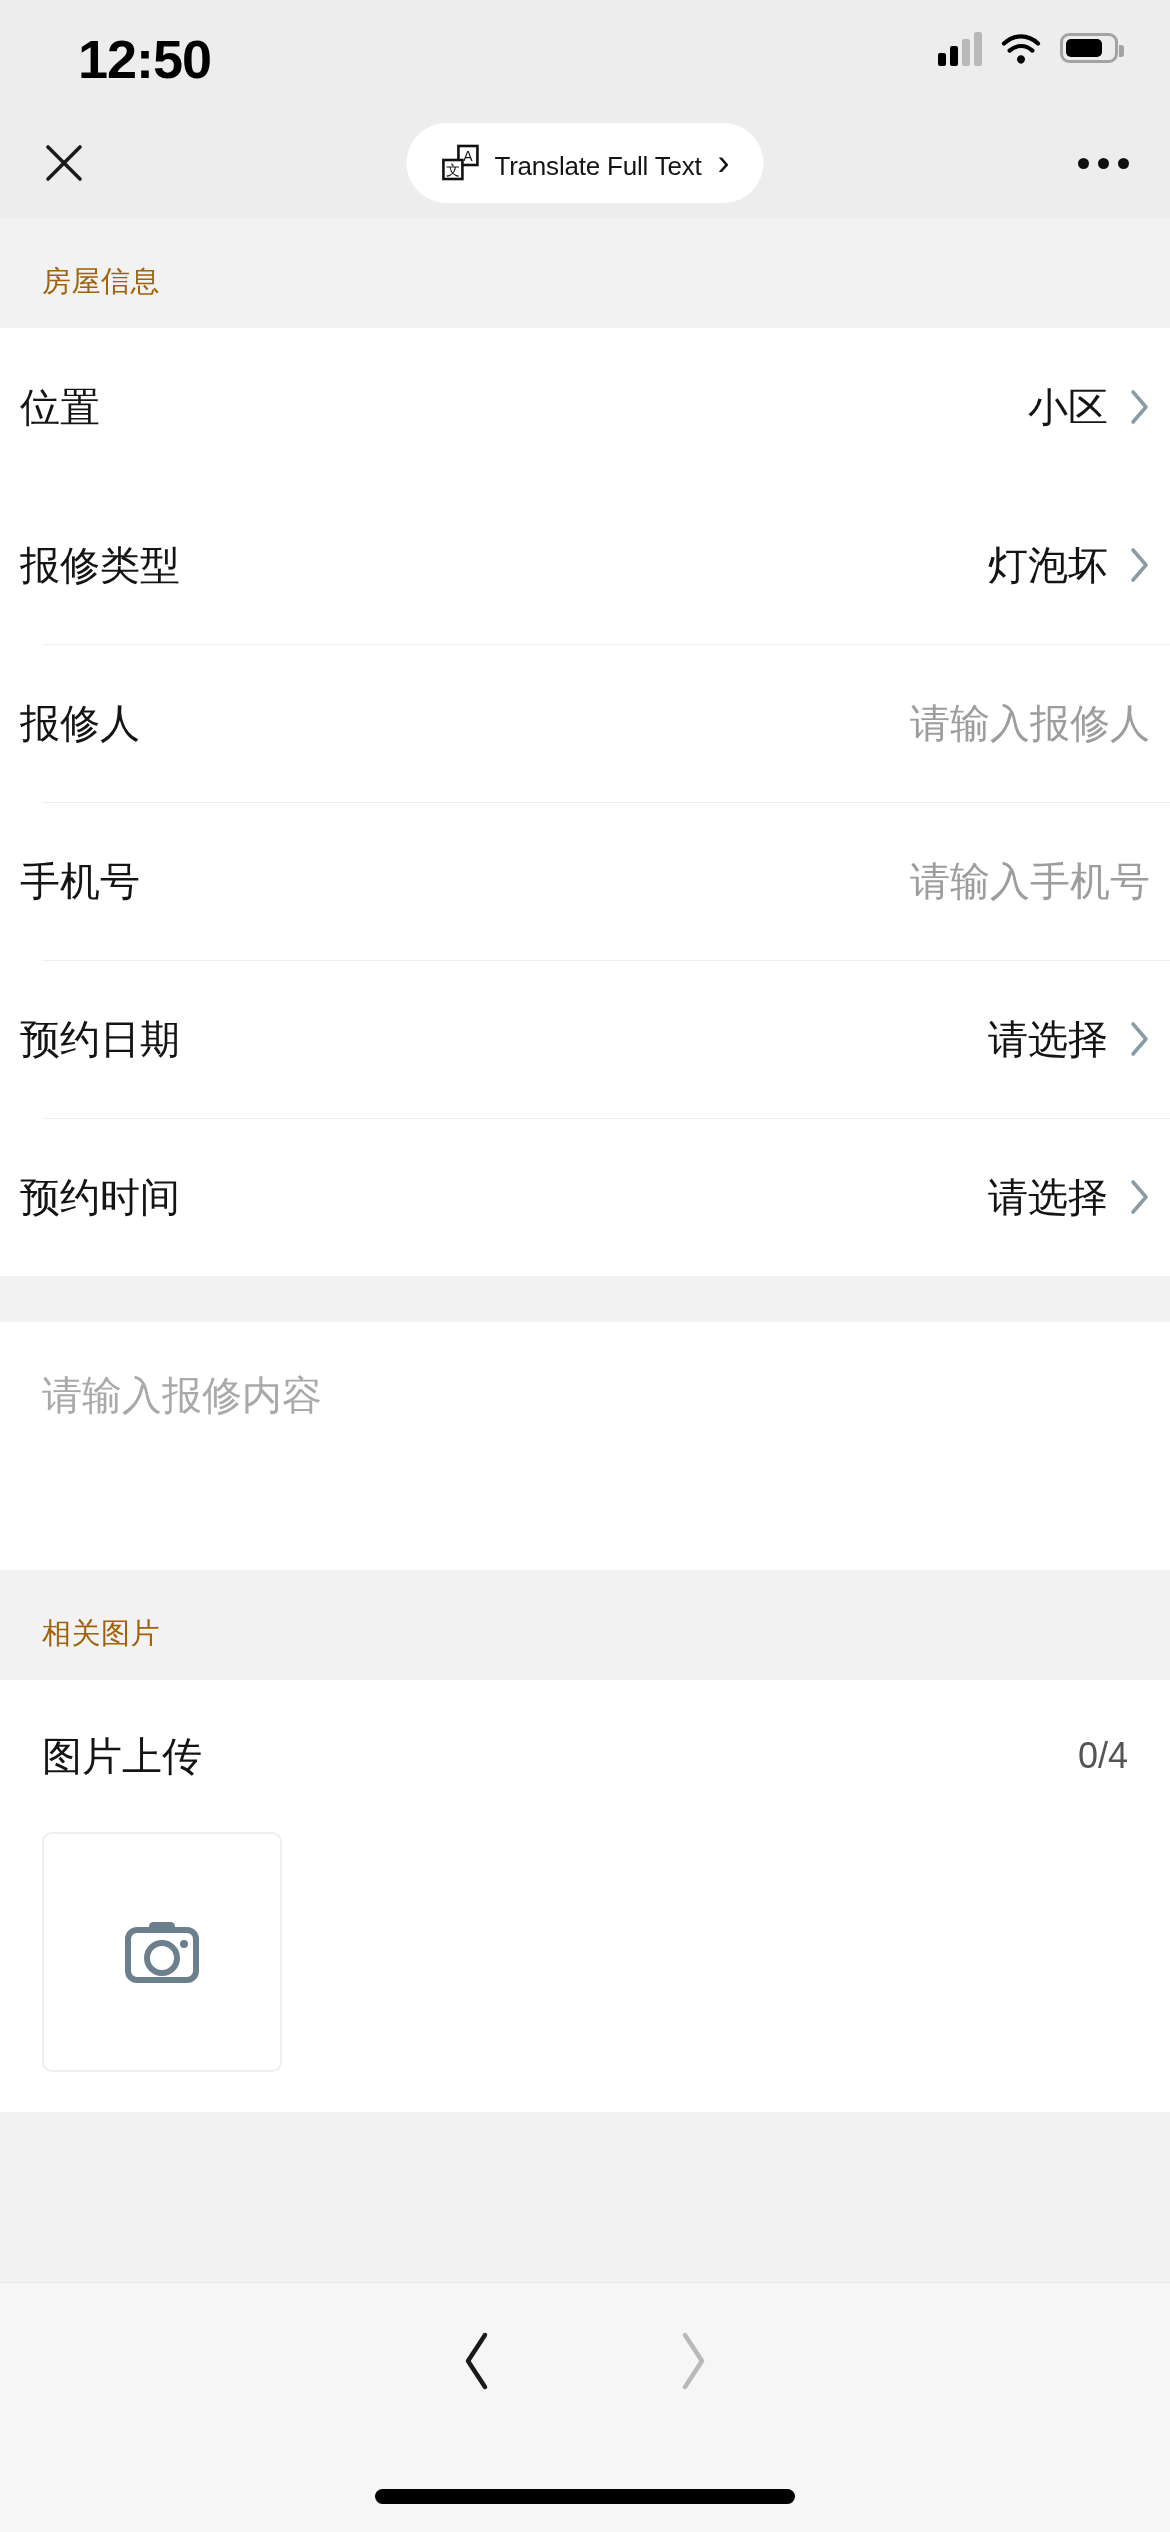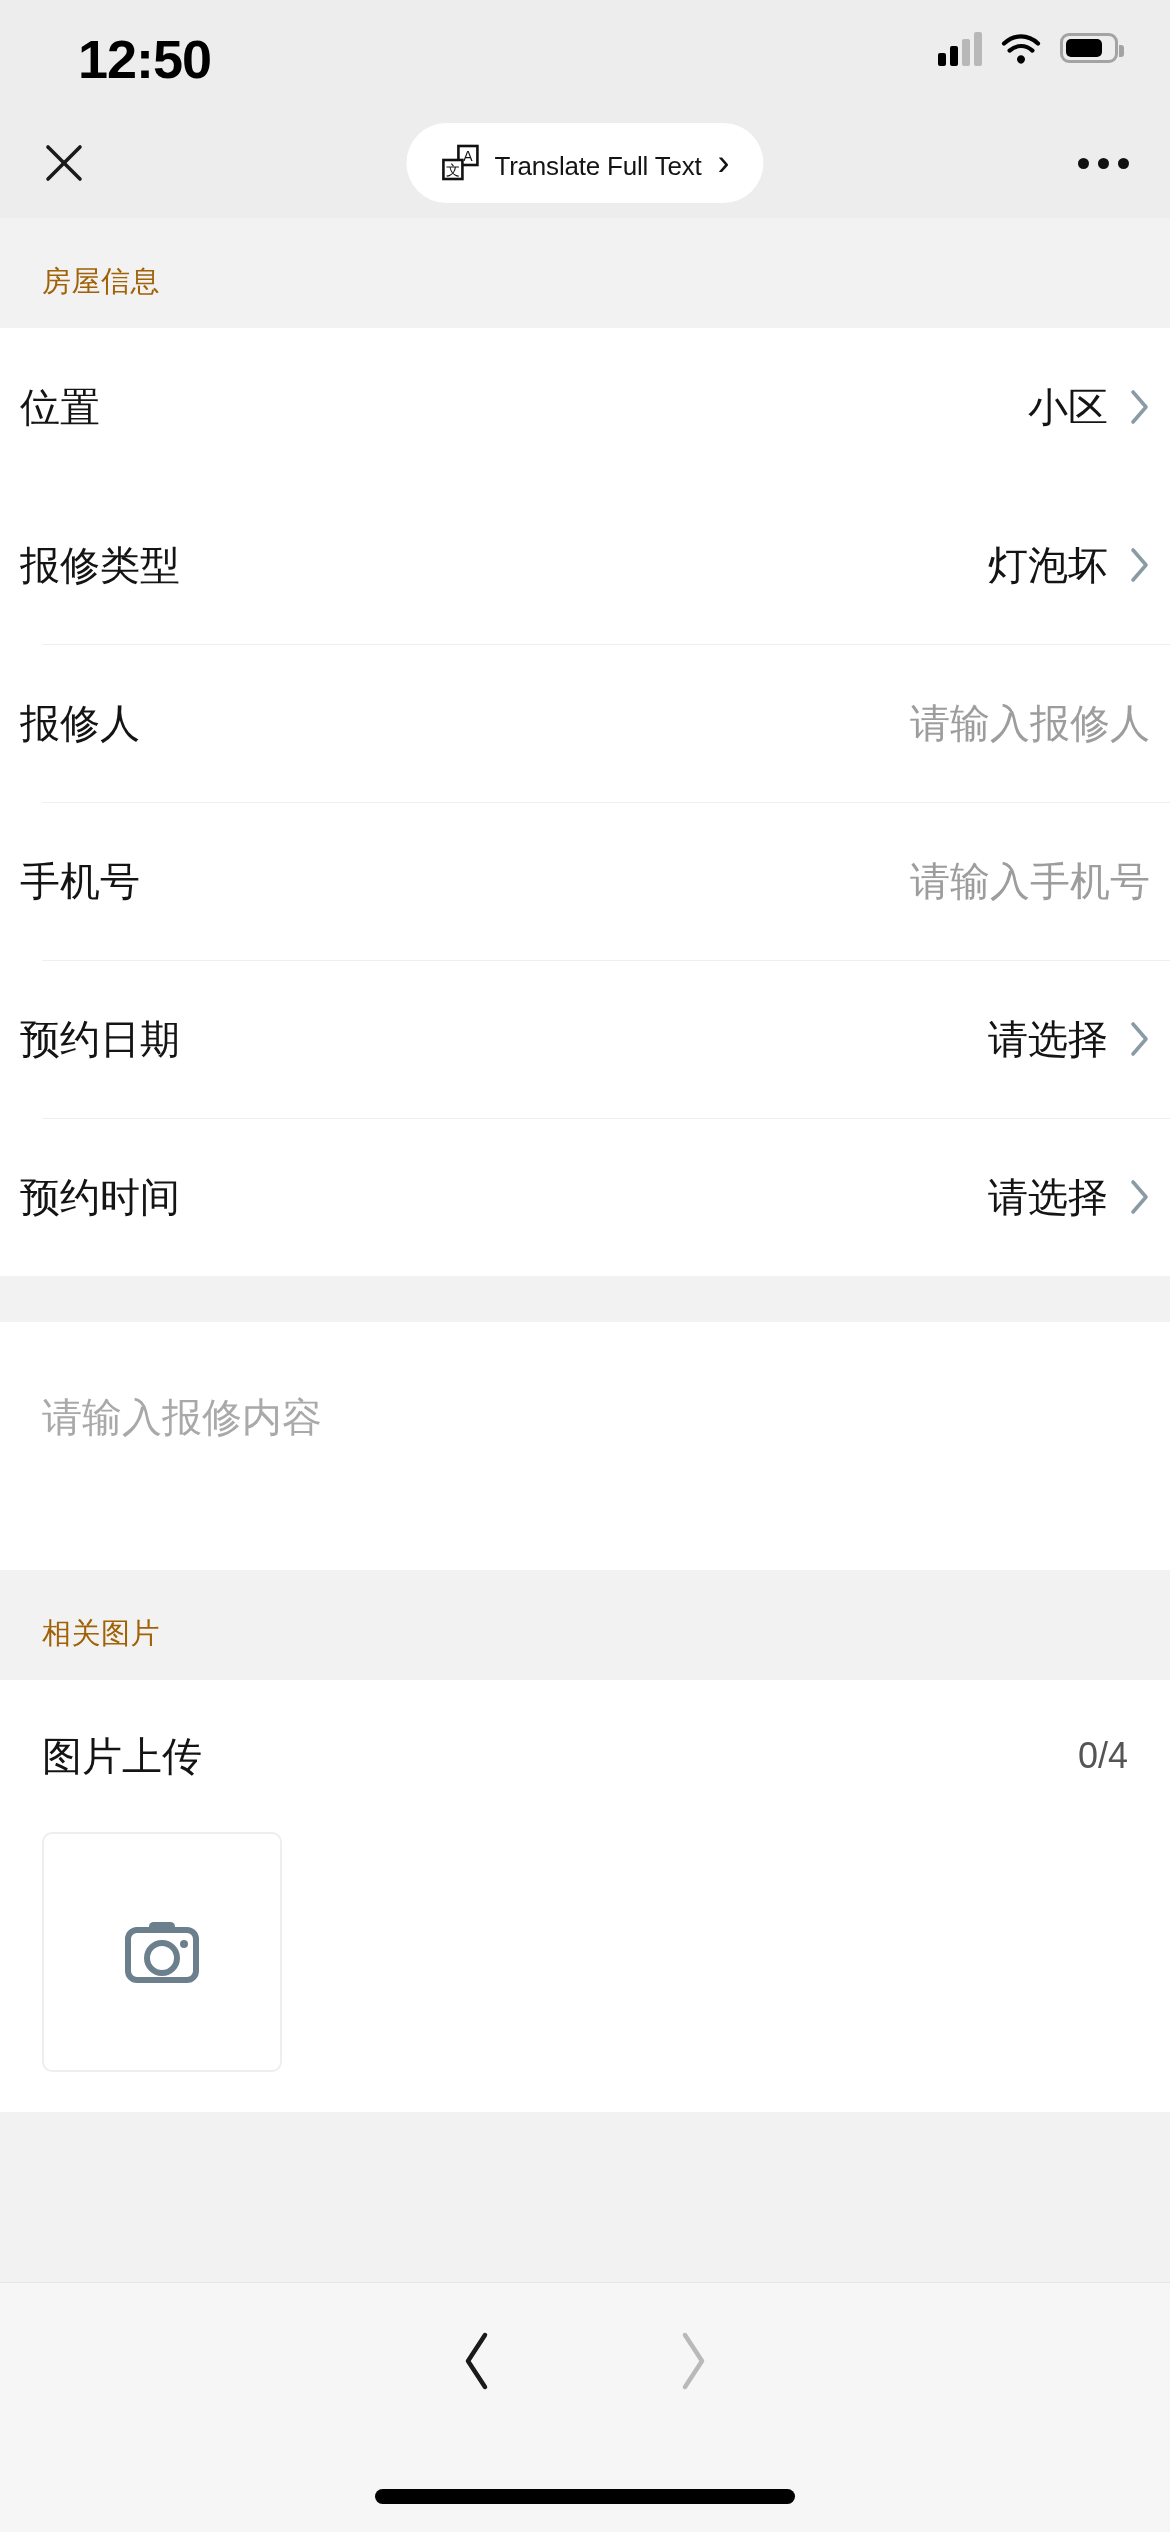--- a/index.html
+++ b/index.html
@@ -163,21 +163,20 @@
   
   .gap { height:46px; background:#f2f2f2; }
   .textarea-card {
     background:#fff;
     padding:46px 42px 0;
     height:248px;
   }
   .textarea-placeholder {
     font-size:40px;
     color:#a9a9a9;
-    margin-top:22px;
   }
 
   
   .upload-row {
     display:flex; align-items:center;
     padding:0 42px;
     height:152px;
     background:#fff;
   }
   .upload-title { font-size:40px; color:#141414; }

